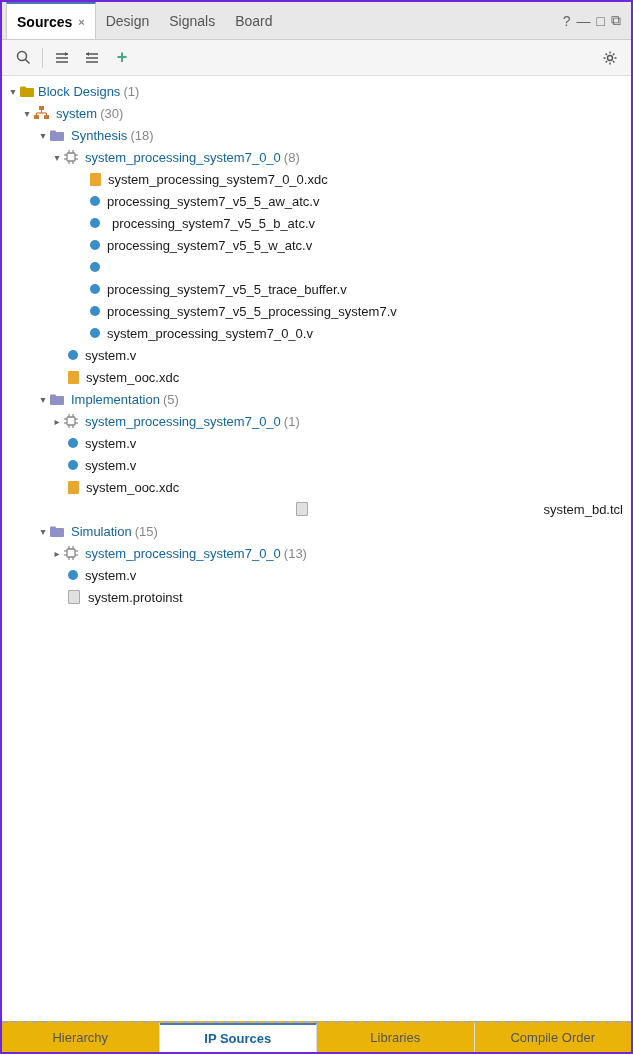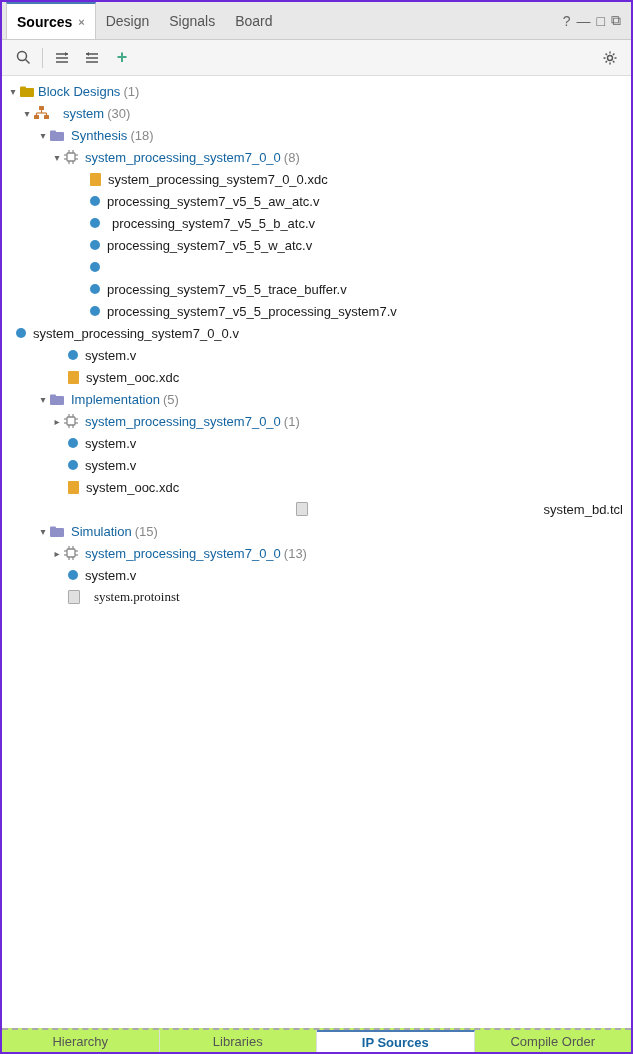--- a/index.html
+++ b/index.html
@@ -138,22 +138,22 @@
     
     .icon-folder { color: #c8a000; font-size: 13px; }
     .icon-dot { width: 10px; height: 10px; border-radius: 50%; background: #3a8ec8; display: inline-block; }
     .icon-xdc { width: 12px; height: 14px; background: #e8a830; display: inline-block; border-radius: 1px; position: relative; }
     .icon-tcl { width: 12px; height: 14px; background: #e0e0e0; display: inline-block; border-radius: 1px; border: 1px solid #aaa; }
     .icon-proto { width: 12px; height: 14px; background: #e0e0e0; display: inline-block; border-radius: 1px; border: 1px solid #aaa; }
     
     .bottom-tabs {
       display: flex;
       border-top: 2px dashed #aaa;
-      background: #bef264;
-      height: 24px;
+      background: #eab308;
+      height: 31px;
     }
     .bottom-tab {
       flex: 1;
       display: flex;
       align-items: center;
       justify-content: center;
       font-size: 13px;
       color: #555;
       cursor: pointer;
       border-right: 1px solid #ddd;
@@ -251,21 +251,21 @@
         <svg width="15" height="14" viewBox="0 0 15 14">
           <rect x="5" y="0" width="5" height="4" rx="0.5" fill="#c87832"></rect>
           <rect x="0" y="9" width="5" height="4" rx="0.5" fill="#c87832"></rect>
           <rect x="10" y="9" width="5" height="4" rx="0.5" fill="#c87832"></rect>
           <line x1="7.5" y1="4" x2="7.5" y2="7" stroke="#c87832" stroke-width="1.2"></line>
           <line x1="2.5" y1="7" x2="12.5" y2="7" stroke="#c87832" stroke-width="1.2"></line>
           <line x1="2.5" y1="7" x2="2.5" y2="9" stroke="#c87832" stroke-width="1.2"></line>
           <line x1="12.5" y1="7" x2="12.5" y2="9" stroke="#c87832" stroke-width="1.2"></line>
         </svg>
       </span>
-      <span class="item-label blue" style="margin-left:10px;">system</span>
+      <span class="item-label blue" style="margin-left:3px;">system</span>
       <span class="count">(30)</span>
     </div>
 
     <div class="tree-item" style="padding-left:34px;">
       <span class="expand-icon">▾</span>
       <span class="node-icon">
         <svg width="14" height="13" viewBox="0 0 14 13">
           <rect x="0" y="3" width="14" height="9" rx="1" fill="#9090c8"></rect>
           <rect x="0" y="1.5" width="6" height="3" rx="1" fill="#9090c8"></rect>
         </svg>
@@ -335,21 +335,21 @@
         </span>
       <span class="item-label" style="margin-left:3px;">processing_system7_v5_5_trace_buffer.v</span>
     </div>
     <div class="tree-item" style="padding-left:74px;">
       <span class="expand-icon" style="visibility:hidden;">▸</span>
       <span class="node-icon">
           <span class="icon-dot"></span>
         </span>
       <span class="item-label" style="margin-left:3px;">processing_system7_v5_5_processing_system7.v</span>
     </div>
-    <div class="tree-item" style="">
+    <div class="tree-item" style="padding-left:74px;">
       <span class="expand-icon" style="visibility:hidden;">▸</span>
       <span class="node-icon">
           <span class="icon-dot"></span>
         </span>
       <span class="item-label" style="margin-left:3px;">system_processing_system7_0_0.v</span>
     </div>
 
     <div class="tree-item" style="padding-left:52px;">
       <span class="expand-icon" style="visibility:hidden;">▸</span>
       <span class="node-icon">
@@ -466,32 +466,32 @@
           <span class="icon-dot"></span>
         </span>
       <span class="item-label" style="margin-left:3px;">system.v</span>
     </div>
 
     <div class="tree-item" style="padding-left:52px;">
       <span class="expand-icon" style="visibility:hidden;">▸</span>
       <span class="node-icon">
         <span class="icon-proto"></span>
       </span>
-      <span class="item-label" style="margin-left:10px;font-family:Liberation Serif, serif;">system.protoinst</span>
+      <span class="item-label" style="margin-left:4px;">system.protoinst</span>
     </div>
 
   </div>
 
   <div class="bottom-tabs">
     <div class="bottom-tab">
       <span>Hierarchy</span>
     </div>
+    <div class="bottom-tab active">
+      <span>IP Sources</span>
+    </div>
     <div class="bottom-tab">
       <span>Libraries</span>
     </div>
-    <div class="bottom-tab active">
-      <span>IP Sources</span>
-    </div>
     <div class="bottom-tab">
       <span>Compile Order</span>
     </div>
   </div>
 </div>
 
 </body></html>

